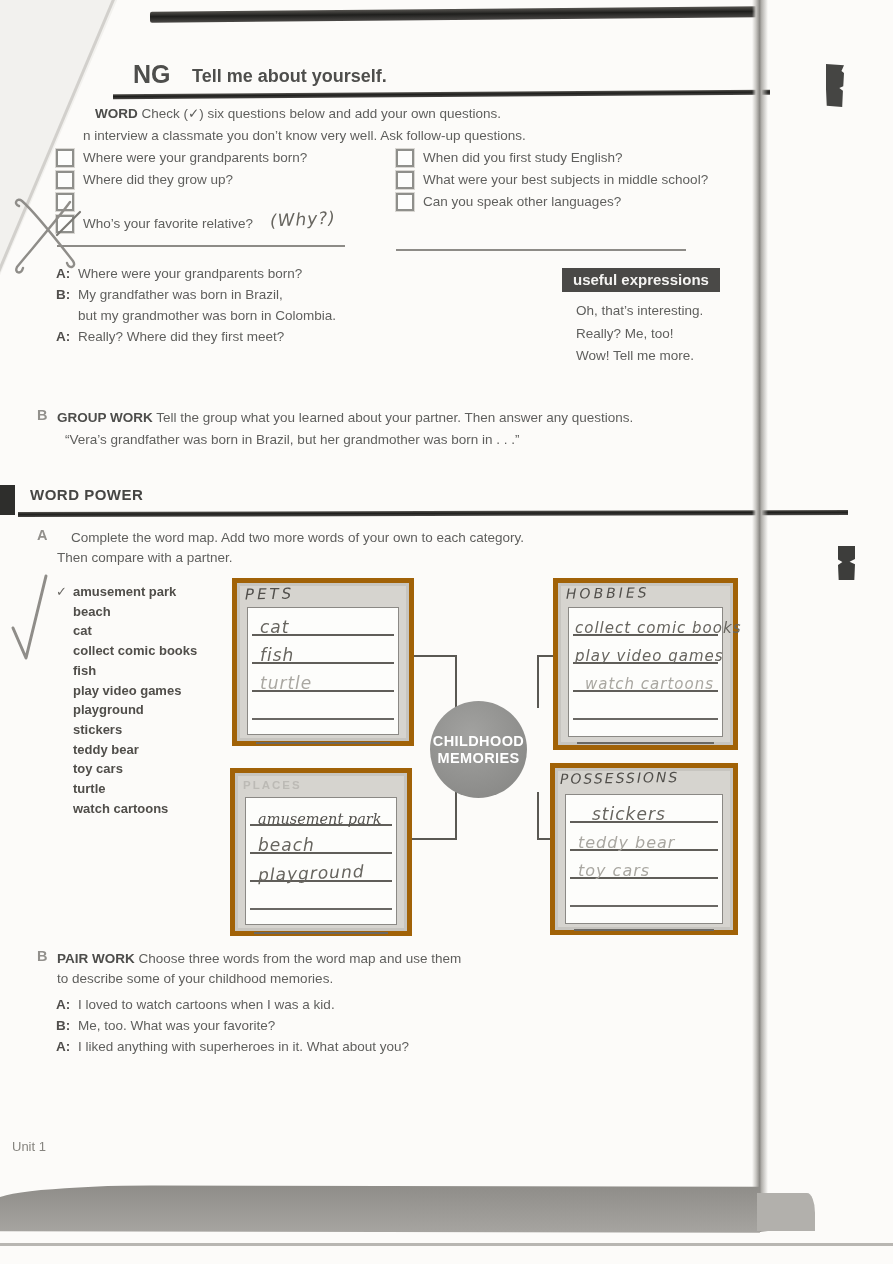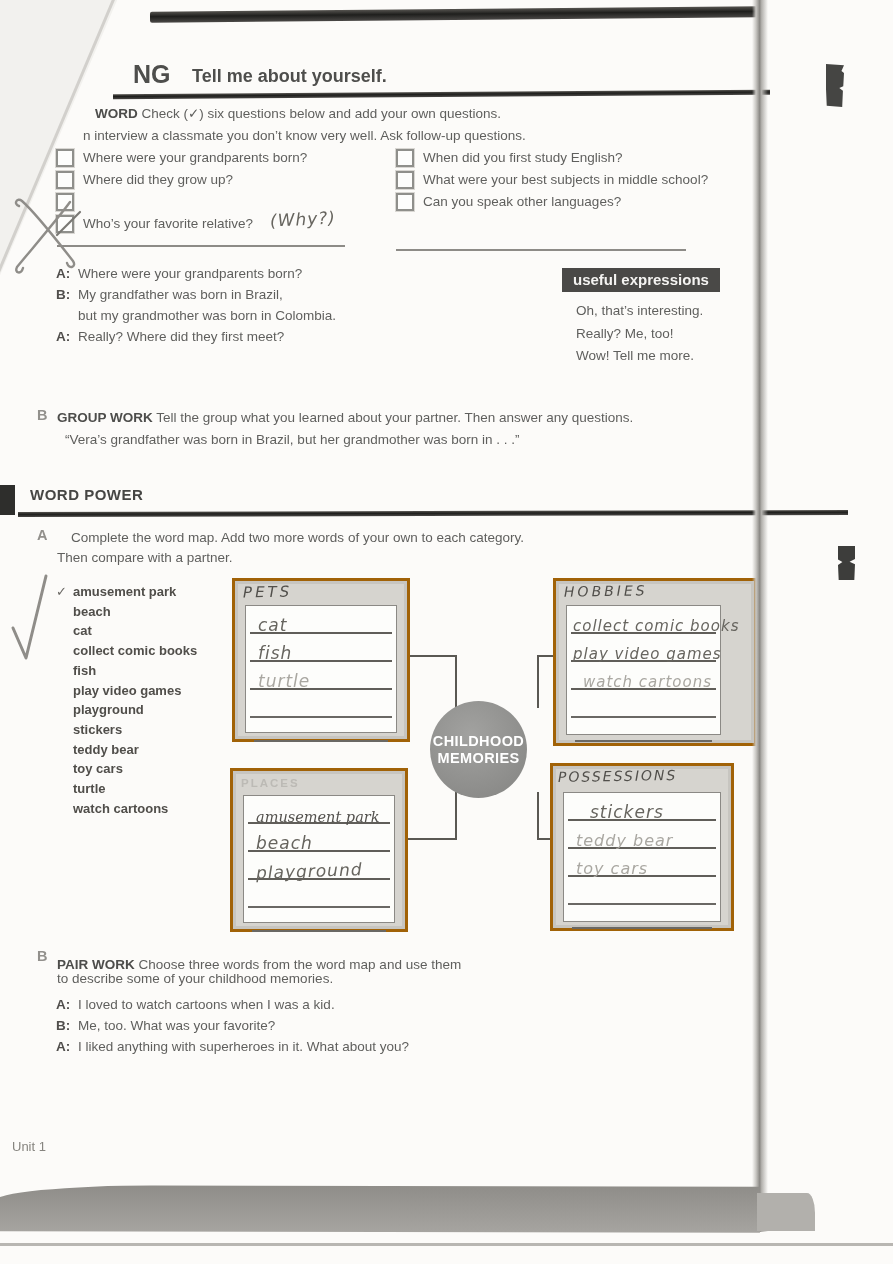--- a/index.html
+++ b/index.html
@@ -27,21 +27,21 @@
   .ue-bar { background:#4a4947; color:#f4f3f1; font-weight:bold; font-size:15px;
             padding:3px 11px 4px; display:inline-block; }
   
   .hw { font-family:"DejaVu Sans", sans-serif; color:#67655f; font-style:italic;
         letter-spacing:1px; }
   .hw.faint { color:#a9a7a1; }
   
   .wl-row { display:flex; font-size:13px; font-weight:600; color:#504e4a; line-height:19.7px; }
   .wl-check { width:17px; flex:0 0 17px; color:#6a6864; font-weight:400; }
   
-  .wm-outer { position:absolute; background:#d6d4cf; border:3px solid #a16207;
+  .wm-outer { position:absolute; background:#d6d4cf; border:5px solid #a16207;
               box-shadow:inset 0 0 0 3px #c7c5c0; }
   .wm-inner { position:absolute; background:#fdfdfb; border:1px solid #8b8985; overflow:visible; }
   .wm-row { position:relative; height:26px; border-bottom:2px solid #605e59; margin:0 4px; }
   .wm-row.blank { border-bottom-color:#6a6864; }
   .wm-entry { position:absolute; left:8px; bottom:-3px; white-space:nowrap; font-size:17px; }
   .wm-head-hw { font-family:"DejaVu Sans", sans-serif; font-style:italic; font-size:14px;
                 letter-spacing:3px; color:#514f4b; display:inline-block; transform:rotate(-1deg); }
   .wm-head-print { color:#bcbab5; font-weight:bold; font-size:11.5px; letter-spacing:2px; }
   .print-ex { font-family:"DejaVu Serif", serif; font-style:italic; font-size:14.5px; color:#53514d; }
   .conn { position:absolute; background:#5a5853; }
@@ -230,21 +230,21 @@
       <div class="wm-row">
           <span class="wm-entry hw faint">turtle</span>
         </div>
       <div class="wm-row blank"></div>
       <div class="wm-row blank" style="border-bottom:none;">
           <span class="abs" style="left:4px; right:4px; bottom:2px; height:2px; background:#6a6864;"></span>
         </div>
     </div>
   </div>
 
-  <div class="wm-outer" style="left:553px; top:578px; width:175px; height:162px;padding-left:23px;">
+  <div class="wm-outer" style="left:553px; top:578px; width:175px; height:162px;">
     <span class="wm-head-hw abs" style="left:8px; top:2px;">HOBBIES</span>
     <div class="wm-inner" style="left:10px; top:24px; width:153px; height:128px;">
       <div class="wm-row">
           <span class="wm-entry hw" style="font-size:15px; left:2px;">collect comic books</span>
         </div>
       <div class="wm-row">
           <span class="wm-entry hw" style="font-size:15px; left:2px;">play video games</span>
         </div>
       <div class="wm-row">
           <span class="wm-entry hw faint" style="font-size:15px; left:12px;">watch cartoons</span>
@@ -293,21 +293,21 @@
           <span class="wm-entry hw faint" style="font-size:16px;">toy cars</span>
         </div>
       <div class="wm-row blank"></div>
       <div class="wm-row blank" style="border-bottom:none;">
           <span class="abs" style="left:4px; right:4px; bottom:2px; height:2px; background:#6a6864;"></span>
         </div>
     </div>
   </div>
 
   <div class="abs seclet" style="left:37px; top:948px;">B</div>
-  <div class="abs txt" style="left:57px; top:948px; white-space:nowrap;margin-top:6px;">
+  <div class="abs txt" style="left:57px; top:948px; white-space:nowrap;">
     <span class="bold">PAIR WORK</span>
     <span> </span>
     <span>Choose three words from the word map and use them</span>
   </div>
   <div class="abs txt" style="left:57px; top:968px; white-space:nowrap;">to describe some of your childhood memories.</div>
 
   <div class="abs txt" style="left:56px; top:994px;">
     <div class="drow">
       <span class="dspk">A:</span>
       <span>I loved to watch cartoons when I was a kid.</span>

